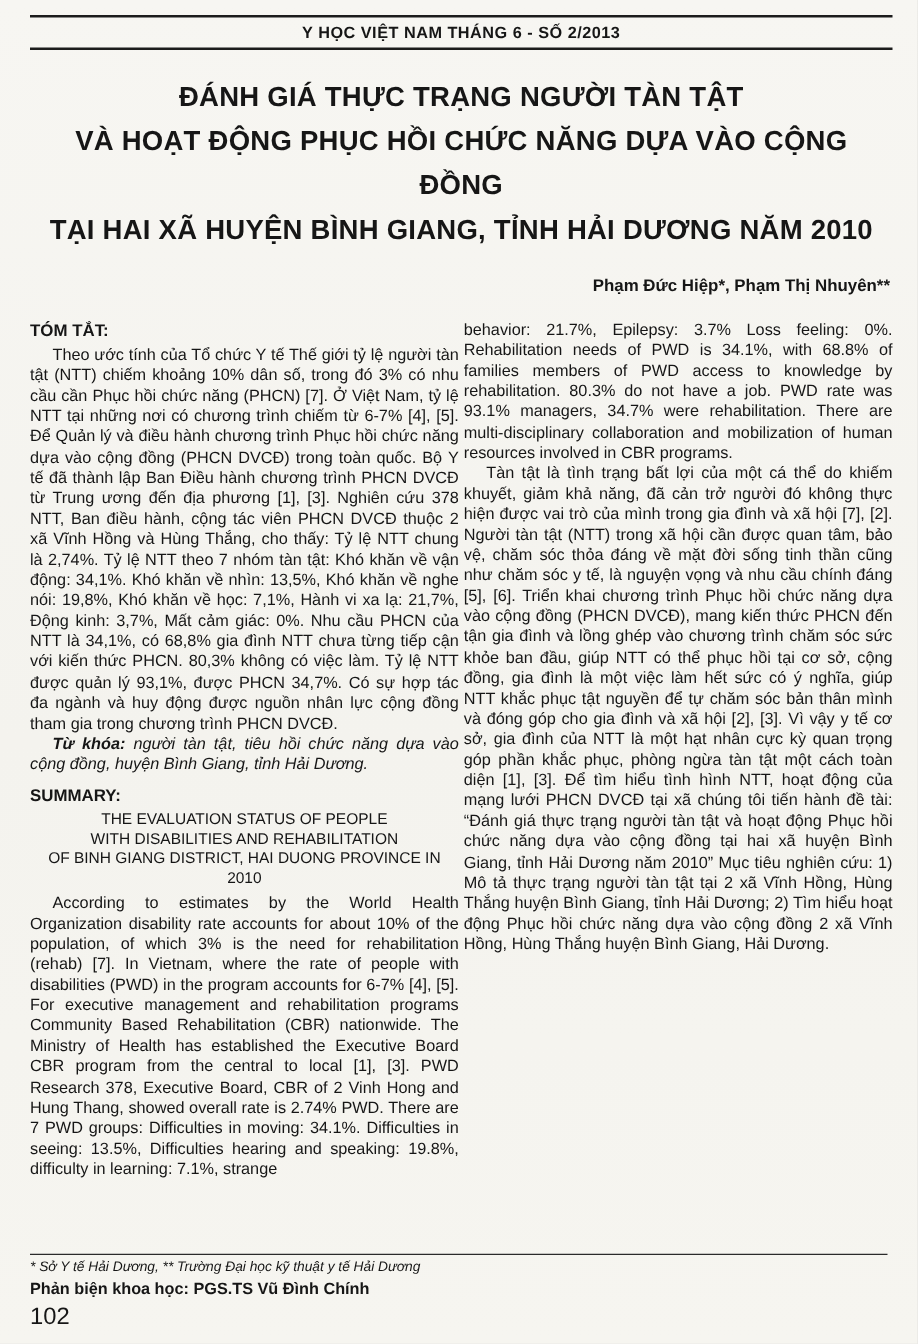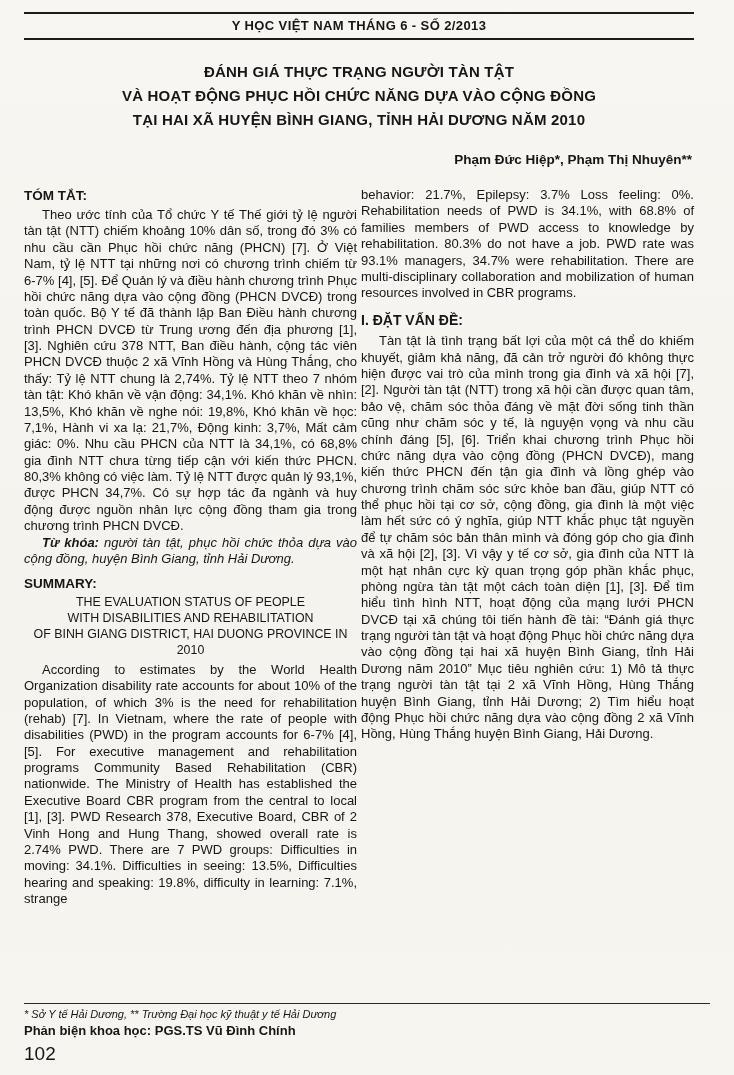--- a/index.html
+++ b/index.html
@@ -7,39 +7,39 @@
     padding: 0;
     background: #e9e8e4;
   }
   .page {
     position: relative;
     width: 734px;
     height: 1075px;
     margin: 0 auto;
     background: linear-gradient(180deg, #f7f6f2 0%, #f4f3ee 55%, #f6f5f0 100%);
     box-sizing: border-box;
-    padding: 12px 40px 0 24px;
+    padding: 12px 20px 0 24px;
     overflow: hidden;
     font-family: "Liberation Sans", sans-serif;
     color: #161616;
   }
   .journal-header {
     border-top: 2px solid #1c1c1c;
     border-bottom: 2px solid #1c1c1c;
     text-align: center;
     font-weight: bold;
     font-size: 13px;
     letter-spacing: 0.4px;
     padding: 4px 0 5px 0;
   }
   .article-title {
     margin-top: 20px;
     text-align: center;
     font-weight: bold;
-    font-size: 15px;
+    font-size: 22px;
     line-height: 1.6;
     letter-spacing: 0.2px;
   }
   .authors {
     margin-top: 20px;
     text-align: right;
     font-weight: bold;
     font-size: 13.5px;
     padding-right: 2px;
   }
@@ -119,35 +119,34 @@
     <div>TẠI HAI XÃ HUYỆN BÌNH GIANG, TỈNH HẢI DƯƠNG NĂM 2010</div>
   </div>
 
   <div class="authors">Phạm Đức Hiệp*, Phạm Thị Nhuyên**</div>
 
   <div class="columns">
 
     <div class="col">
       <div class="sec-heading">TÓM TẮT:</div>
       <p class="body-par">Theo ước tính của Tổ chức Y tế Thế giới tỷ lệ người tàn tật (NTT) chiếm khoảng 10% dân số, trong đó 3% có nhu cầu cần Phục hồi chức năng (PHCN) [7]. Ở Việt Nam, tỷ lệ NTT tại những nơi có chương trình chiếm từ 6-7% [4], [5]. Để Quản lý và điều hành chương trình Phục hồi chức năng dựa vào cộng đồng (PHCN DVCĐ) trong toàn quốc. Bộ Y tế đã thành lập Ban Điều hành chương trình PHCN DVCĐ từ Trung ương đến địa phương [1], [3]. Nghiên cứu 378 NTT, Ban điều hành, cộng tác viên PHCN DVCĐ thuộc 2 xã Vĩnh Hồng và Hùng Thắng, cho thấy: Tỷ lệ NTT chung là 2,74%. Tỷ lệ NTT theo 7 nhóm tàn tật: Khó khăn về vận động: 34,1%. Khó khăn về nhìn: 13,5%, Khó khăn về nghe nói: 19,8%, Khó khăn về học: 7,1%, Hành vi xa lạ: 21,7%, Động kinh: 3,7%, Mất cảm giác: 0%. Nhu cầu PHCN của NTT là 34,1%, có 68,8% gia đình NTT chưa từng tiếp cận với kiến thức PHCN. 80,3% không có việc làm. Tỷ lệ NTT được quản lý 93,1%, được PHCN 34,7%. Có sự hợp tác đa ngành và huy động được nguồn nhân lực cộng đồng tham gia trong chương trình PHCN DVCĐ.</p>
-      <p class="keywords"><span class="kw-label">Từ khóa:</span><span> người tàn tật, phục hồi chức thỏa dựa vào cộng đồng, huyện Bình Giang, tỉnh Hải Dương.</span></p>
+      <p class="keywords"><span class="kw-label">Từ khóa:</span><span> người tàn tật, tiêu hồi chức năng dựa vào cộng đồng, huyện Bình Giang, tỉnh Hải Dương.</span></p>
 
       <div class="sec-heading spaced">SUMMARY:</div>
       <div class="summary-title">
         <div>THE EVALUATION STATUS OF PEOPLE</div>
         <div>WITH DISABILITIES AND REHABILITATION</div>
         <div>OF BINH GIANG DISTRICT, HAI DUONG PROVINCE IN 2010</div>
       </div>
       <p class="body-par">According to estimates by the World Health Organization disability rate accounts for about 10% of the population, of which 3% is the need for rehabilitation (rehab) [7]. In Vietnam, where the rate of people with disabilities (PWD) in the program accounts for 6-7% [4], [5]. For executive management and rehabilitation programs Community Based Rehabilitation (CBR) nationwide. The Ministry of Health has established the Executive Board CBR program from the central to local [1], [3]. PWD Research 378, Executive Board, CBR of 2 Vinh Hong and Hung Thang, showed overall rate is 2.74% PWD. There are 7 PWD groups: Difficulties in moving: 34.1%. Difficulties in seeing: 13.5%, Difficulties hearing and speaking: 19.8%, difficulty in learning: 7.1%, strange</p>
     </div>
 
     <div class="col">
       <p class="body-par no-indent">behavior: 21.7%, Epilepsy: 3.7% Loss feeling: 0%. Rehabilitation needs of PWD is 34.1%, with 68.8% of families members of PWD access to knowledge by rehabilitation. 80.3% do not have a job. PWD rate was 93.1% managers, 34.7% were rehabilitation. There are multi-disciplinary collaboration and mobilization of human resources involved in CBR programs.</p>
 
-      <div class="sec-heading major">I. ĐẶT VẤN ĐỀ:</div>
       <p class="body-par">Tàn tật là tình trạng bất lợi của một cá thể do khiếm khuyết, giảm khả năng, đã cản trở người đó không thực hiện được vai trò của mình trong gia đình và xã hội [7], [2]. Người tàn tật (NTT) trong xã hội cần được quan tâm, bảo vệ, chăm sóc thỏa đáng về mặt đời sống tinh thần cũng như chăm sóc y tế, là nguyện vọng và nhu cầu chính đáng [5], [6]. Triển khai chương trình Phục hồi chức năng dựa vào cộng đồng (PHCN DVCĐ), mang kiến thức PHCN đến tận gia đình và lồng ghép vào chương trình chăm sóc sức khỏe ban đầu, giúp NTT có thể phục hồi tại cơ sở, cộng đồng, gia đình là một việc làm hết sức có ý nghĩa, giúp NTT khắc phục tật nguyền để tự chăm sóc bản thân mình và đóng góp cho gia đình và xã hội [2], [3]. Vì vậy y tế cơ sở, gia đình của NTT là một hạt nhân cực kỳ quan trọng góp phần khắc phục, phòng ngừa tàn tật một cách toàn diện [1], [3]. Để tìm hiểu tình hình NTT, hoạt động của mạng lưới PHCN DVCĐ tại xã chúng tôi tiến hành đề tài: “Đánh giá thực trạng người tàn tật và hoạt động Phục hồi chức năng dựa vào cộng đồng tại hai xã huyện Bình Giang, tỉnh Hải Dương năm 2010” Mục tiêu nghiên cứu: 1) Mô tả thực trạng người tàn tật tại 2 xã Vĩnh Hồng, Hùng Thắng huyện Bình Giang, tỉnh Hải Dương; 2) Tìm hiểu hoạt động Phục hồi chức năng dựa vào cộng đồng 2 xã Vĩnh Hồng, Hùng Thắng huyện Bình Giang, Hải Dương.</p>
     </div>
 
   </div>
 
   <div class="footer">
     <div class="footer-rule"></div>
     <div class="affiliations">* Sở Y tế Hải Dương, ** Trường Đại học kỹ thuật y tế Hải Dương</div>
     <div class="reviewer"><span>Phản biện khoa học:</span><span> PGS.TS Vũ Đình Chính</span></div>
     <div class="page-number">102</div>

